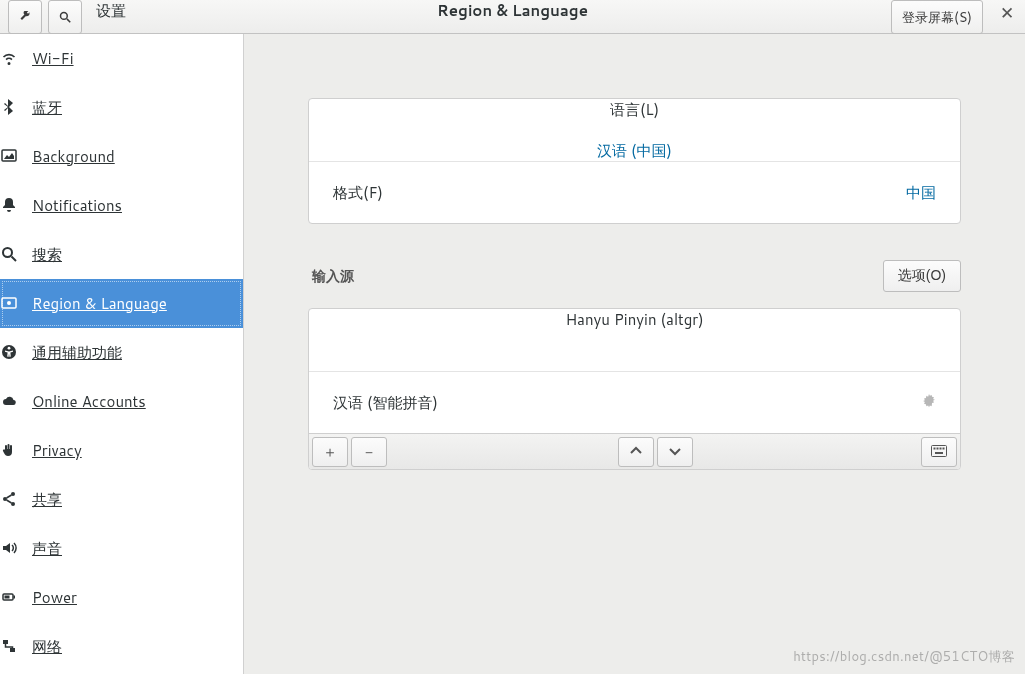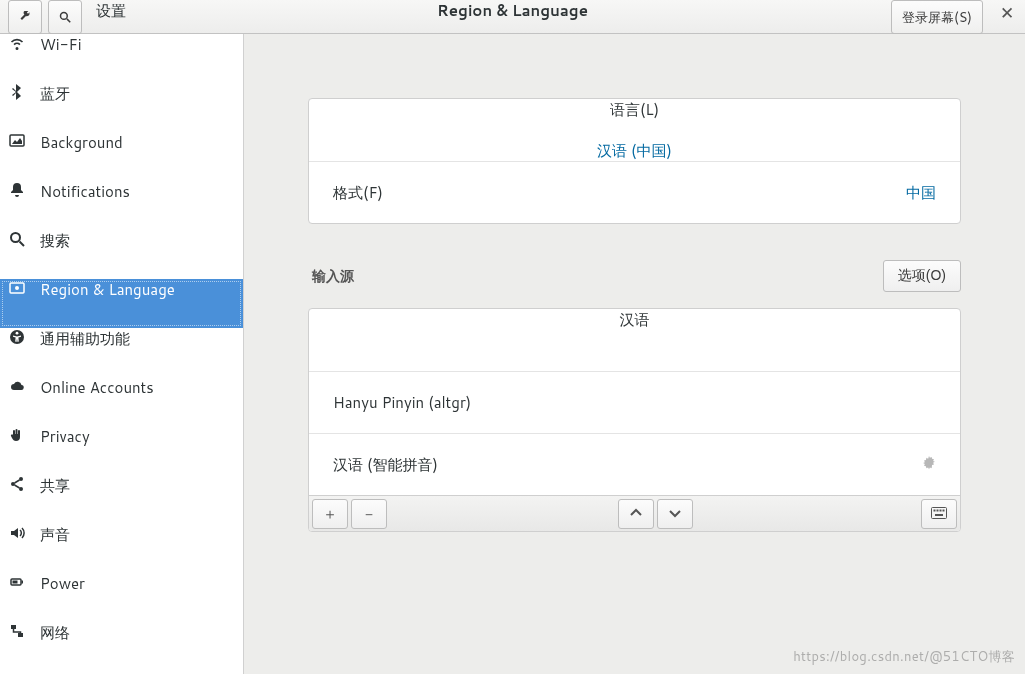--- a/index.html
+++ b/index.html
@@ -42,26 +42,28 @@
 
   
   .sidebar {
     width: 244px;
     background:#fff;
     border-right:1px solid #d0d0d0;
     overflow-y:auto;
   }
   .s-item {
     display:flex;
+    align-items:center;
     height:49px;
-    padding:0 8px;
+    padding:0 0;
     gap:14px;
     cursor:pointer;
     border-bottom:1px solid rgba(0,0,0,0);
     color:#2e3436;
+    text-decoration:underline;
   }
   .s-item.selected {
     background:#4a90d9;
     color:#fff;
     outline:1px dotted rgba(255,255,255,.55);
     outline-offset:-3px;
   }
   .s-icon { width:18px; height:18px; display:flex; align-items:center; justify-content:center; }
   .s-icon svg { width:16px; height:16px; }
   .s-label { font-size:15px; }
@@ -320,23 +322,20 @@
         <span class="val">中国</span>
       </div>
     </div>
 
     <div class="section-hdr">
       <span class="section-label">输入源</span>
       <button class="gtk-btn">选项(O)</button>
     </div>
 
     <div class="card">
-      <div class="row input-row">
-        <span>汉语</span>
-      </div>
       <div class="row input-row">
         <span>Hanyu Pinyin (altgr)</span>
       </div>
       <div class="row input-row">
         <span>汉语 (智能拼音)</span>
         <span class="gear"><svg width="14" height="14" viewBox="0 0 16 16">
               <path d="M8 5a3 3 0 1 1 0 6 3 3 0 0 1 0-6zm0-5l1 2 2-1 .5 2.2 2.2.5-1 2 2 1-2 1 1 2-2.2.5L11 14l-2-1-1 2-1-2-2 1-.5-2.3L2.3 11l1-2-2-1 2-1-1-2 2.2-.5L5 2l2 1z" fill="#888"></path>
             </svg></span>
       </div>
 

